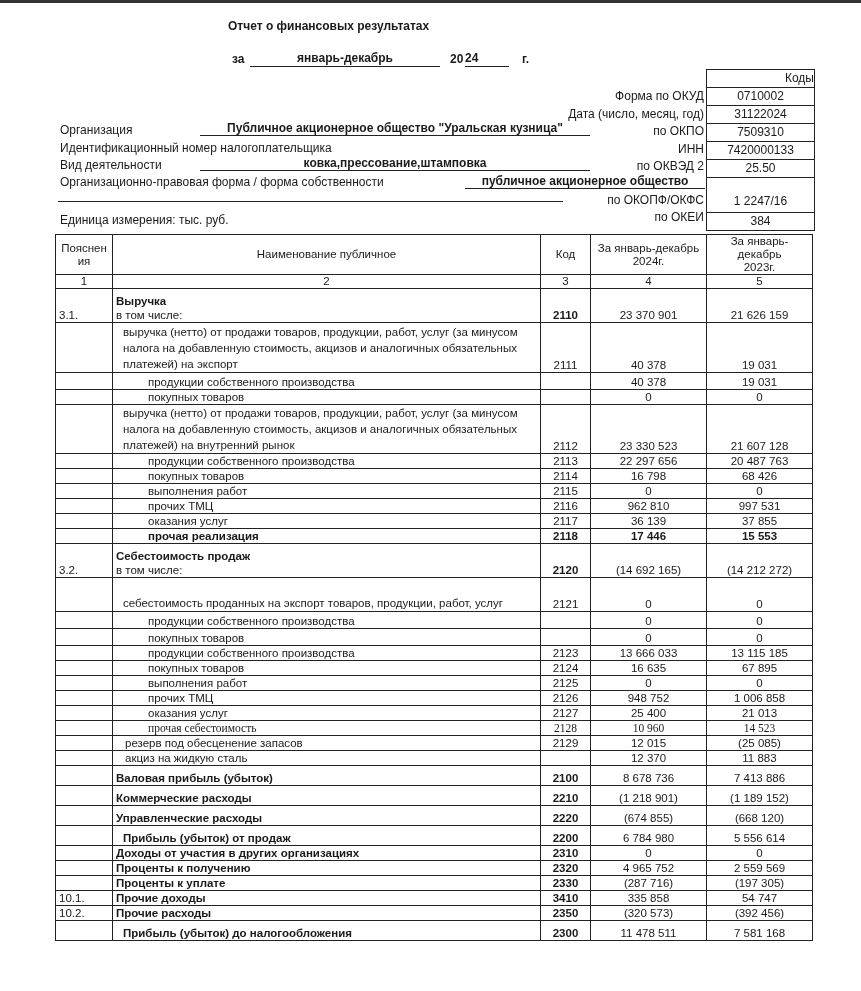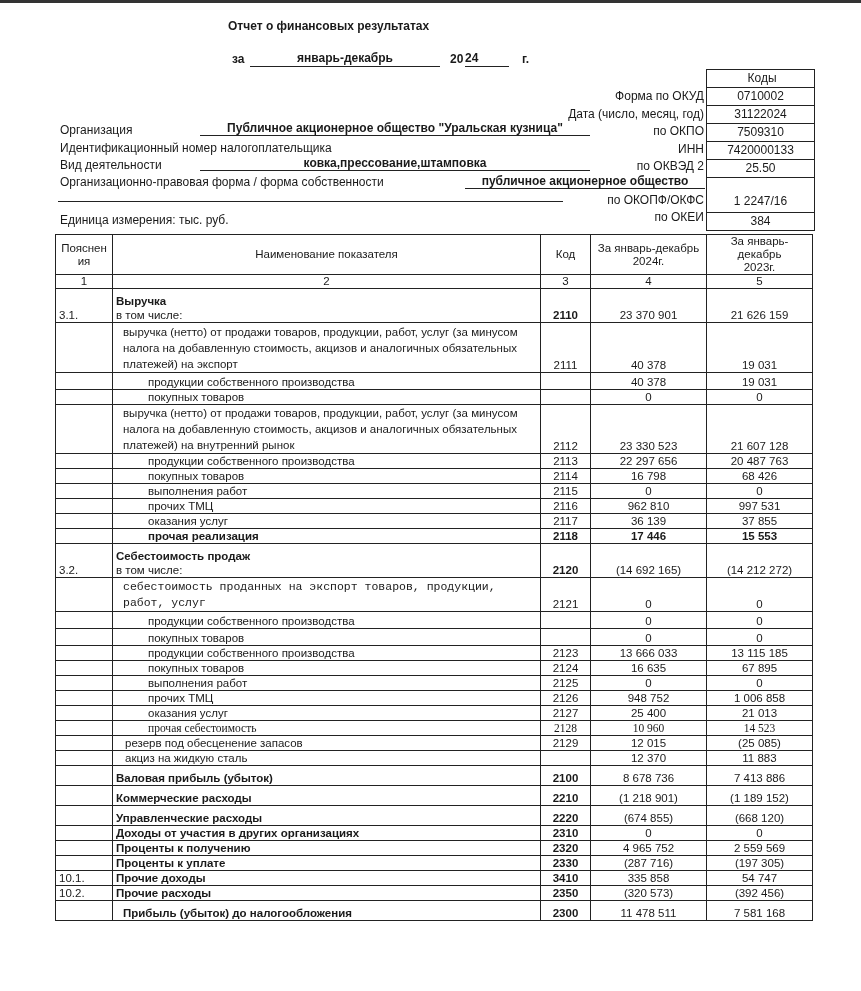--- a/index.html
+++ b/index.html
@@ -13,21 +13,21 @@
     .abs { position: absolute; white-space: nowrap; }
     .title { left: 228px; top: 19px; font-size: 12px; font-weight: bold; }
     .period-za { left: 232px; top: 52px; font-size: 12px; font-weight: bold; }
     .period-val { left: 250px; top: 52px; width: 190px; text-align: center; font-size: 12px; font-weight: bold; border-bottom: 1px solid #222; line-height: 13px; padding-bottom: 1px;}
     .period-20 { left: 450px; top: 52px; font-size: 12px; font-weight: bold; }
     .period-yr { left: 465px; top: 52px; width: 44px; font-size: 12px; font-weight: bold; border-bottom: 1px solid #222; line-height: 13px; padding-bottom: 1px;}
     .period-g { left: 522px; top: 52px; font-size: 12px; font-weight: bold; }
 
     .codes-box { position: absolute; left: 706px; top: 69px; width: 107px; border: 1.5px solid #222; }
     .codes-box .c { height: 17px; line-height: 17px; text-align: center; border-top: 1.5px solid #222; font-size: 12px; }
-    .codes-box .c.head { border-top: none; text-align: center; padding-left: 3px; }
+    .codes-box .c.head { border-top: none; text-align: right; padding-left: 3px; }
     .codes-box .c.tall { height: 34px; line-height: 46px; }
 
     .rlabel { position: absolute; right: 157px; font-size: 12px; text-align: right; }
 
     .llabel { position: absolute; left: 60px; font-size: 12px; }
     .uline { position: absolute; border-bottom: 1px solid #222; text-align: center; font-weight: bold; font-size: 12px; line-height: 14px; }
 
     table.report {
       position: absolute; left: 55px; top: 234px; width: 757px;
       border-collapse: collapse; table-layout: fixed;
@@ -90,21 +90,21 @@
   <colgroup>
     <col style="width:57px">
     <col style="width:428px">
     <col style="width:50px">
     <col style="width:116px">
     <col style="width:106px">
   </colgroup>
   <tbody>
       <tr class="hdr" style="height:29px;">
     <td><span>Пояснен</span><br><span>ия</span></td>
-    <td>Наименование показателя</td>
+    <td>Наименование публичное</td>
     <td>Код</td>
     <td><span>За январь-декабрь</span><br><span>2024г.</span></td>
     <td><span>За январь-декабрь</span><br><span>2023г.</span></td>
   </tr>
   <tr class="idx">
     <td>1</td>
     <td>2</td>
     <td>3</td>
     <td>4</td>
     <td>5</td>
@@ -193,21 +193,21 @@
   <tr style="height:34px;">
     <td>3.2.</td>
     <td><span style="font-weight:bold">Себестоимость продаж</span><br><span>в том числе:</span></td>
     <td class="code bold">2120</td>
     <td class="num">(14 692 165)</td>
     <td class="num">(14 212 272)</td>
   </tr>
 
   <tr style="height:34px;">
     <td></td>
-    <td class="i1" style="line-height:16px;font-family:Liberation Mono, monospace;">себестоимость проданных на экспорт товаров, продукции, работ, услуг</td>
+    <td class="i1" style="line-height:16px;">себестоимость проданных на экспорт товаров, продукции, работ, услуг</td>
     <td class="code">2121</td>
     <td class="num">0</td>
     <td class="num">0</td>
   </tr>
   <tr style="height:17px;">
     <td></td>
     <td class="i2">продукции собственного производства</td>
     <td class="code"></td>
     <td class="num">0</td>
     <td class="num">0</td>
@@ -290,20 +290,27 @@
     <td class="code bold">2210</td>
     <td class="num">(1 218 901)</td>
     <td class="num">(1 189 152)</td>
   </tr>
   <tr style="height:20px;">
     <td></td>
     <td class="bold">Управленческие расходы</td>
     <td class="code bold">2220</td>
     <td class="num">(674 855)</td>
     <td class="num">(668 120)</td>
+  </tr>
+  <tr style="height:20px;">
+    <td></td>
+    <td class="bold i1">Прибыль (убыток) от продаж</td>
+    <td class="code bold">2200</td>
+    <td class="num">6 784 980</td>
+    <td class="num">5 556 614</td>
   </tr>
   <tr style="height:15px;">
     <td></td>
     <td class="bold">Доходы от участия в других организациях</td>
     <td class="code bold">2310</td>
     <td class="num">0</td>
     <td class="num">0</td>
   </tr>
   <tr style="height:15px;">
     <td></td>

